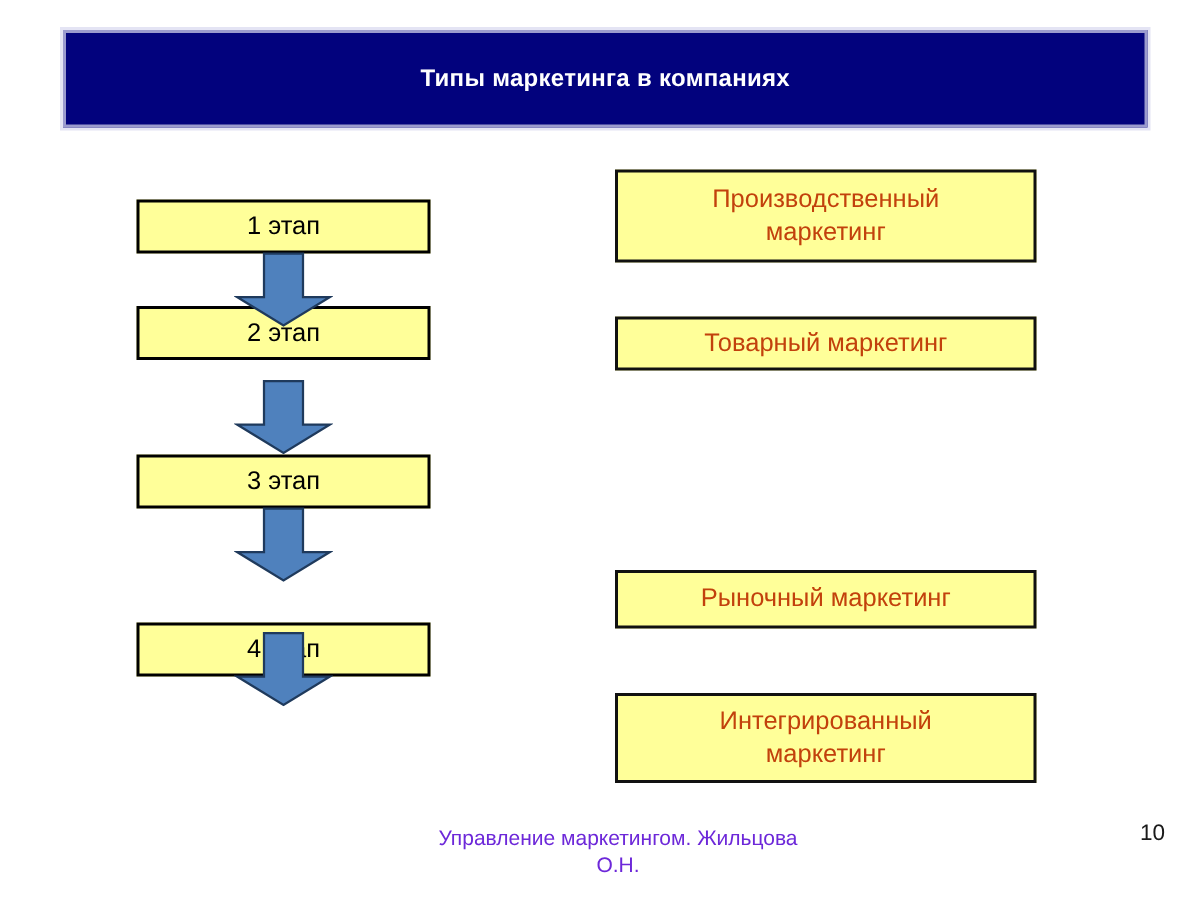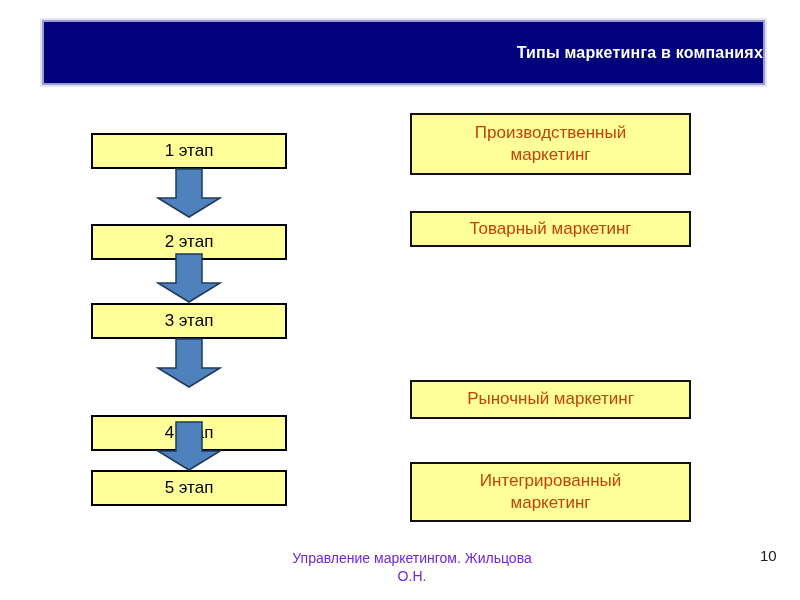--- a/index.html
+++ b/index.html
@@ -15,21 +15,21 @@
     position: absolute;
     left: 42px;
     top: 20px;
     width: 719px;
     height: 61px;
     background: #02027d;
     border: 2px solid #9b9bce;
     box-shadow: 0 0 0 2px #e4e4f4;
     display: flex;
     align-items: center;
-    justify-content: flex-end;
+    justify-content: center;
   }
   .title-bar .title-text {
     color: #ffffff;
     font-weight: bold;
     font-size: 16px;
     letter-spacing: 0.2px;
   }
   .stage-box {
     position: absolute;
     left: 91px;
@@ -38,21 +38,21 @@
     background: #ffff99;
     border: 2px solid #000000;
     box-sizing: border-box;
     display: flex;
     align-items: center;
     justify-content: center;
     font-size: 17px;
     color: #000000;
   }
   .stage-1 { top: 133px; }
-  .stage-2 { top: 224px; }
+  .stage-2 { top: 204px; }
   .stage-3 { top: 303px; }
   .stage-4 { top: 386px; margin-top: 29px; }
   .stage-5 { top: 470px; }
   .down-arrow {
     position: absolute;
     left: 156px;
     width: 66px;
     height: 50px;
   }
   .arrow-1 { top: 168px; }
@@ -112,23 +112,20 @@
   </div>
   <div class="stage-box stage-2">
     <span>2 этап</span>
   </div>
   <div class="stage-box stage-3">
     <span>3 этап</span>
   </div>
   <div class="stage-box stage-4">
     <span>4 этап</span>
   </div>
-  <div class="stage-box stage-5">
-    <span>5 этап</span>
-  </div>
 
   <svg class="down-arrow arrow-1" viewBox="0 0 66 50">
     <polygon points="20,1 46,1 46,30 64,30 33,49 2,30 20,30" stroke="#1f3a5c" stroke-width="1.5" fill="#4f81bd"></polygon>
   </svg>
   <svg class="down-arrow arrow-2" viewBox="0 0 66 50">
     <polygon points="20,1 46,1 46,30 64,30 33,49 2,30 20,30" stroke="#1f3a5c" stroke-width="1.5" fill="#4f81bd"></polygon>
   </svg>
   <svg class="down-arrow arrow-3" viewBox="0 0 66 50">
     <polygon points="20,1 46,1 46,30 64,30 33,49 2,30 20,30" stroke="#1f3a5c" stroke-width="1.5" fill="#4f81bd"></polygon>
   </svg>

